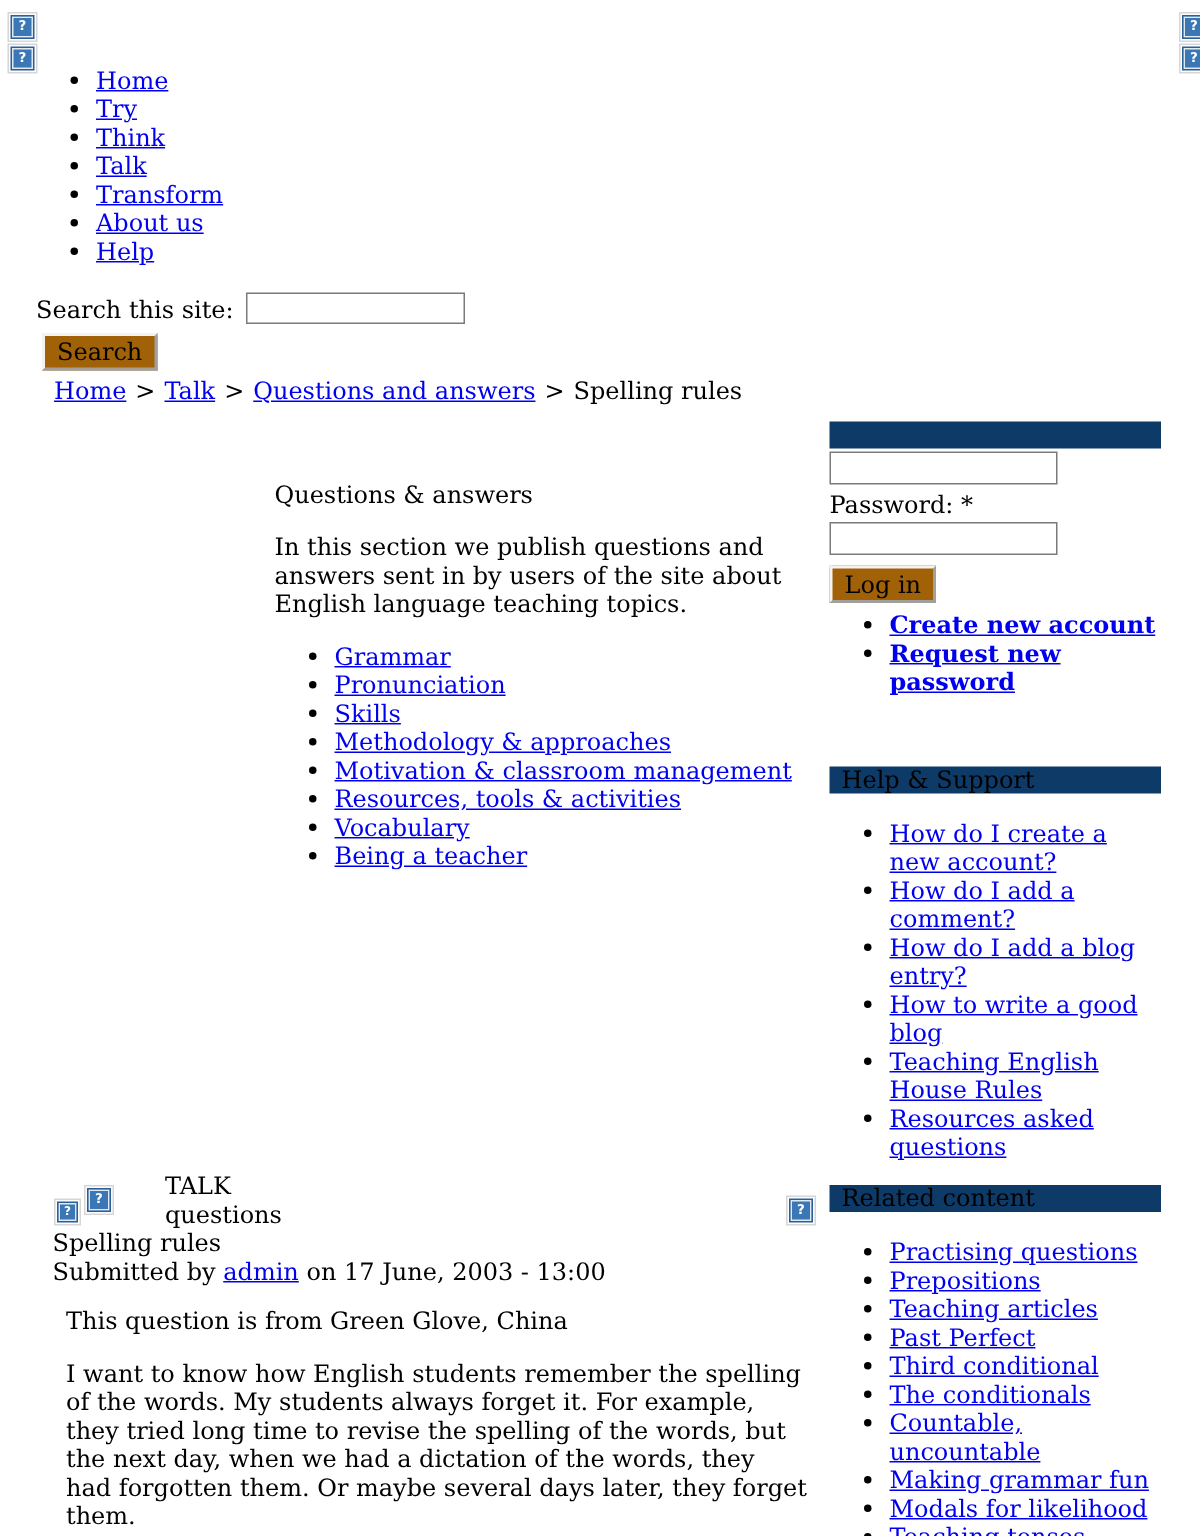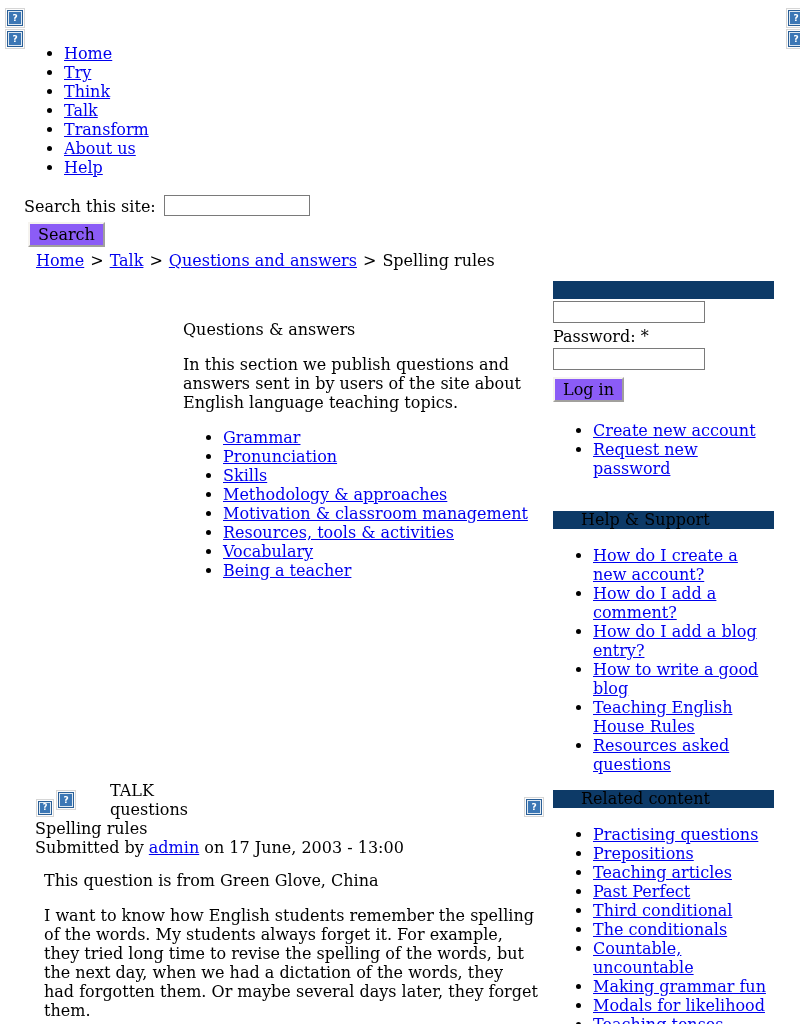--- a/index.html
+++ b/index.html
@@ -56,21 +56,21 @@
   .search-label{ position:absolute; left:24px; top:197px; }
   .search-input{
     position:absolute; left:164px; top:195px;
     width:146px; height:21px;
     border:1px solid #7a7a7a;
     background:#fff;
     font-family:inherit; font-size:14px;
     padding:1px 3px;
   }
   .btn{
-    background:#8b5cf6;
+    background:#a16207;
     border:2px outset #f5f3ef;
     font-family:inherit;
     font-size:16px;
     line-height:19px;
     padding:1px 8px;
     color:#000;
     cursor:pointer;
   }
   .search-btn{ position:absolute; left:28px; top:222px; }
 
@@ -84,39 +84,39 @@
   .topics{ margin-top:16px; }
 
   
   .sidebar{ position:absolute; left:553px; top:281px; width:221px; }
   .sb-section{ position:absolute; left:0; width:221px; }
   .sb-header{
     background:var(--header-bar);
     color:#000;
     height:18px;
     line-height:18px;
-    padding-left:28px;
+    padding-left:8px;
     overflow:hidden;
   }
   .sb-login{ top:0; }
   .sb-help{ top:230px; }
   .sb-related{ top:509px; }
   .sb-label{ display:block; margin-top:2px; }
   .sb-input{
     display:block;
     margin-top:2px;
     width:152px; height:22px;
     border:1px solid #7a7a7a;
     background:#fff;
     font-family:inherit; font-size:14px;
     padding:1px 3px;
   }
   .login-btn{ margin-top:7px; }
   .sb-links{ margin-top:17px; }
-  .sb-links-login{ margin-top:19px; }
+  .sb-links-login{ margin-top:5px;font-weight:bold; }
 
   
   .article{ position:absolute; left:0; top:780px; width:800px; height:244px; }
   .art-icon-1{ position:absolute; left:36px; top:19px; width:18px; height:18px; padding:2px;}
   .art-icon-1 .bi-inner{ font-size:8px; line-height:10px; }
   .art-icon-2{ position:absolute; left:56px; top:10px; }
   .art-icon-3{ position:absolute; left:524px; top:17px; }
   .art-banner{ position:absolute; left:110px; top:1px; width:85px; }
   .art-title{ position:absolute; left:35px; top:39px; font-weight:normal; font-size:16px; margin:0; }
   .art-submitted{ position:absolute; left:35px; top:58px; }

